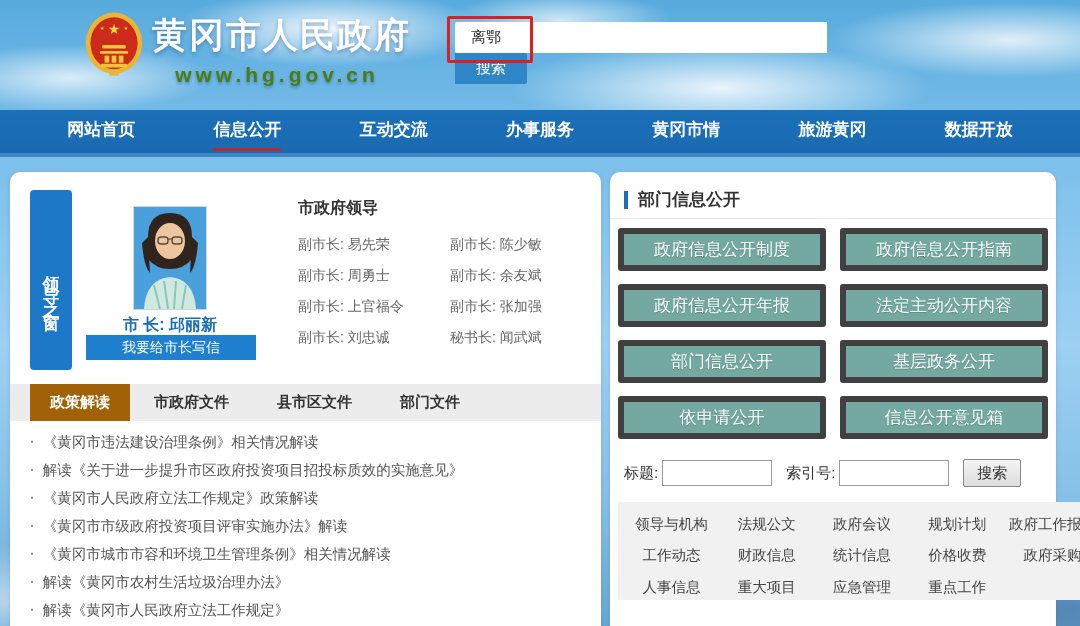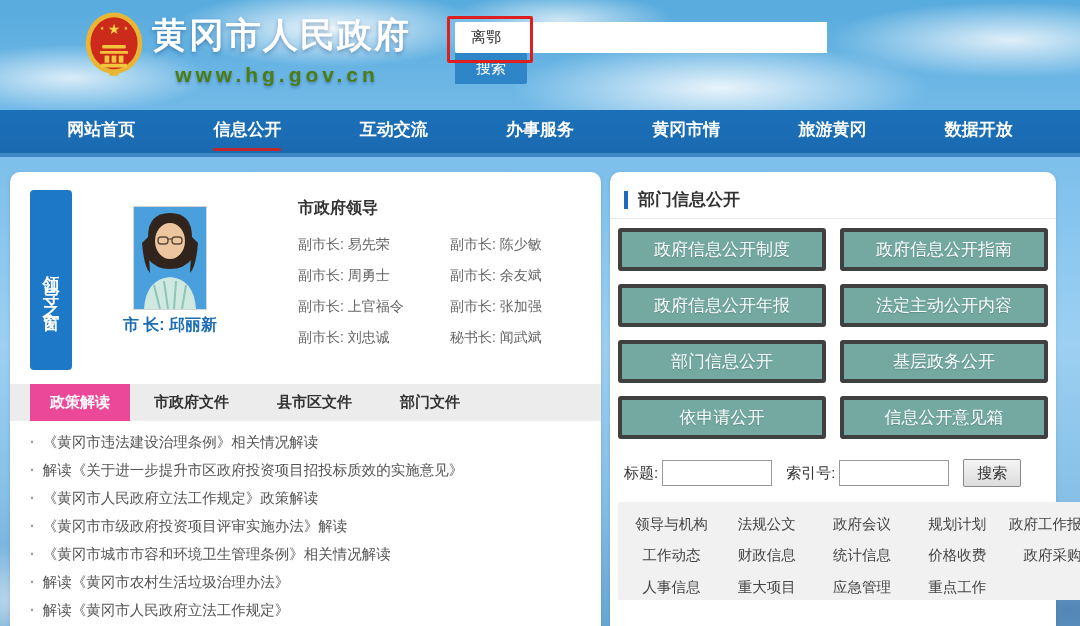--- a/index.html
+++ b/index.html
@@ -90,38 +90,38 @@
   }
   .leaders-grid span { line-height:16px; cursor:pointer;margin-top:8px; }
   .tab-bar {
     position:absolute; left:0; top:212px; width:591px; height:37px;
     background:#ececec; display:flex; align-items:stretch;
   }
   .tab {
     display:flex; align-items:center; padding:0 24px; font-size:15px; font-weight:bold;
     color:#333; cursor:pointer;
   }
-  .tab.active { background:#ec4899; color:#fff; padding:0 20px; margin-left:20px;text-align:right; }
+  .tab.active { background:#a16207; color:#fff; padding:0 20px; margin-left:20px;text-align:right; }
   .policy-list { position:absolute; left:20px; top:256px; width:560px; list-style:none; }
   .policy-list li {
     font-size:14.5px; color:#555; height:28px; line-height:28px; white-space:nowrap;
     overflow:hidden; cursor:pointer;
   }
   .policy-list li::before { content:"·"; color:#999; margin-right:8px; font-weight:bold; }
   
   .panel-header { position:absolute; left:14px; top:16px; display:flex; align-items:center; }
   .panel-header .bar { width:4px; height:18px; background:#1a6db6; margin-right:10px; }
   .panel-header .txt { font-size:17px; font-weight:bold; color:#333; }
   .panel-divider { position:absolute; left:0; top:46px; width:446px; height:1px; background:#e8e8e8; }
   .btn-grid {
     position:absolute; left:8px; top:56px; width:430px;
     display:grid; grid-template-columns:208px 208px; column-gap:14px; row-gap:13px;
   }
   .teal-btn {
-    height:43px; background:#73a9a0; border:4px solid #404040; border-radius:3px;
+    height:43px; background:#73a9a0; border:6px solid #404040; border-radius:3px;
     color:#fff; font-size:17px; font-family:Liberation Mono, monospace; cursor:pointer;
     text-shadow:0 1px 1px rgba(0,60,50,.25);
   }
   .search-row {
     position:absolute; left:14px; top:287px; width:420px;
     display:flex; align-items:center; font-size:15px; color:#333;
   }
   .search-row label { cursor:default; }
   .small-input {
     width:110px; height:26px; border:1px solid #999; margin-left:4px;
@@ -210,20 +210,21 @@
       <rect x="24" y="30" width="10" height="7" rx="3" fill="none" stroke="#5a4a3a" stroke-width="1.4"></rect>
       <rect x="38" y="30" width="10" height="7" rx="3" fill="none" stroke="#5a4a3a" stroke-width="1.4"></rect>
       <line x1="34" y1="32" x2="38" y2="32" stroke="#5a4a3a" stroke-width="1.2"></line>
       <path d="M10 102 Q12 72 36 70 Q60 72 62 102 Z" fill="#cfe8e0"></path>
       <path d="M20 78 L26 102 M30 74 L34 102 M42 74 L40 102 M52 78 L48 102" stroke="#8fc4b8" stroke-width="2" fill="none"></path>
       <path d="M8 36 Q10 60 16 66 L14 30 Z" fill="#31241c"></path>
       <path d="M64 36 Q62 60 56 66 L58 30 Z" fill="#31241c"></path>
     </svg>
   </div>
   <div class="mayor-line">市 长: 邱丽新</div>
+  <button class="write-btn">我要给市长写信</button>
 
   <div class="gov-leaders-title">市政府领导</div>
   <div class="leaders-grid">
     <span>副市长: 易先荣</span>
     <span>副市长: 陈少敏</span>
     <span>副市长: 周勇士</span>
     <span>副市长: 余友斌</span>
     <span>副市长: 上官福令</span>
     <span>副市长: 张加强</span>
     <span>副市长: 刘忠诚</span>

